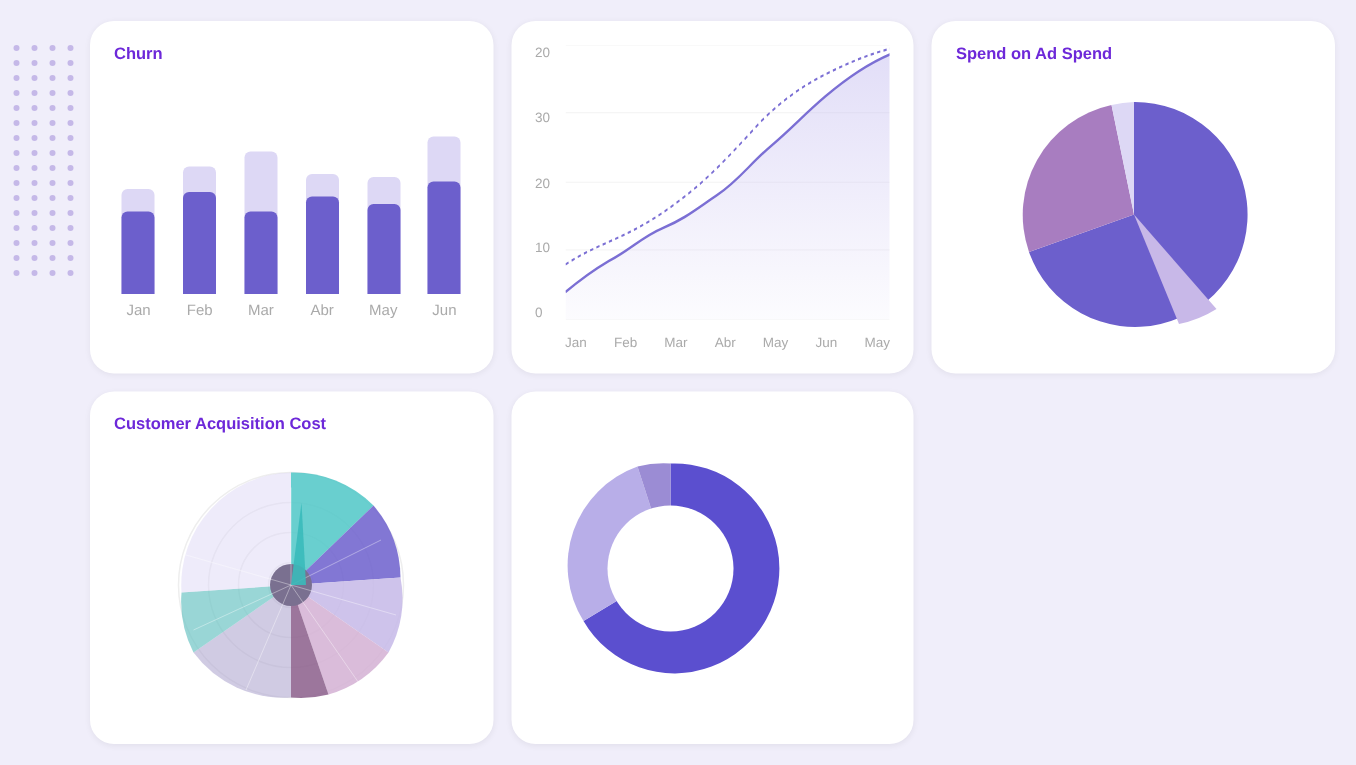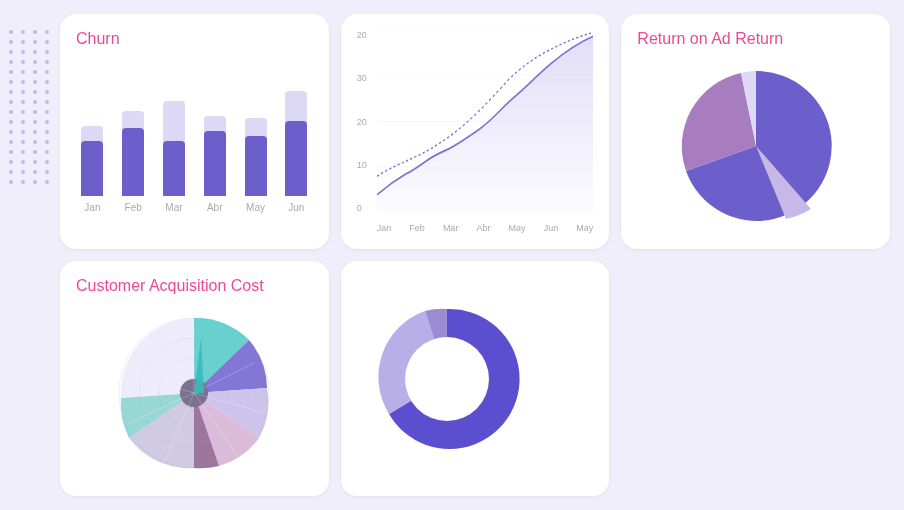--- a/index.html
+++ b/index.html
@@ -49,24 +49,24 @@
       background: white;
       border-radius: 16px;
       padding: 16px;
       display: flex;
       flex-direction: column;
       overflow: hidden;
       box-shadow: 0 1px 4px rgba(0,0,0,0.06);
     }
 
     .card-title {
-      font-size: 16px;
-      color: #ec4899;
+      font-size: 11px;
+      color: #6d28d9;
       margin-bottom: 10px;
-      font-weight: 400;
+      font-weight: 700;
     }
 
     .chart-area {
       flex: 1;
       display: flex;
       align-items: flex-end;
       justify-content: center;
       position: relative;
     }
 
@@ -307,21 +307,21 @@
         <span>Abr</span>
         <span>May</span>
         <span>Jun</span>
         <span>May</span>
       </div>
     </div>
   </div>
 
 
   <div class="card">
-    <div class="card-title">Return on Ad Return</div>
+    <div class="card-title">Spend on Ad Spend</div>
     <div class="pie-container">
       <svg width="170" height="170" viewBox="0 0 170 170">
 
         <path d="M85,85 L85,10 A75,75 0 1,1 15,110 Z" fill="#6c5fcc"></path>
 
         <path d="M85,85 L15,110 A75,75 0 0,1 70,12 Z" fill="#a87dc0"></path>
 
         <path d="M85,85 L70,12 A75,75 0 0,1 85,10 Z" fill="#ddd8f5"></path>
 
         <path d="M85,85 L140,148 A75,75 0 0,1 115,158 Z" fill="#c8b8e8"></path>

